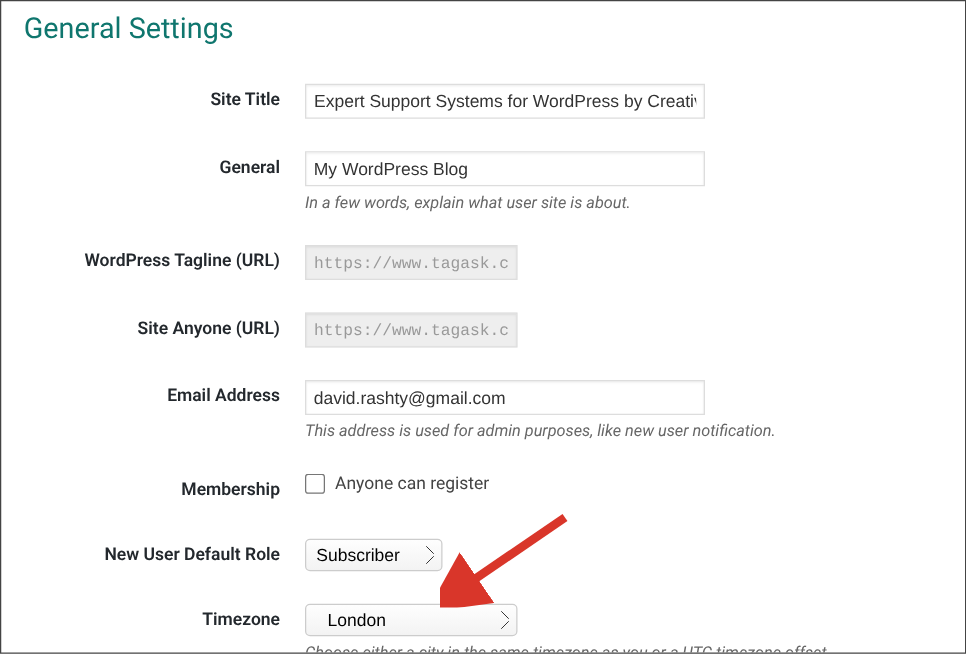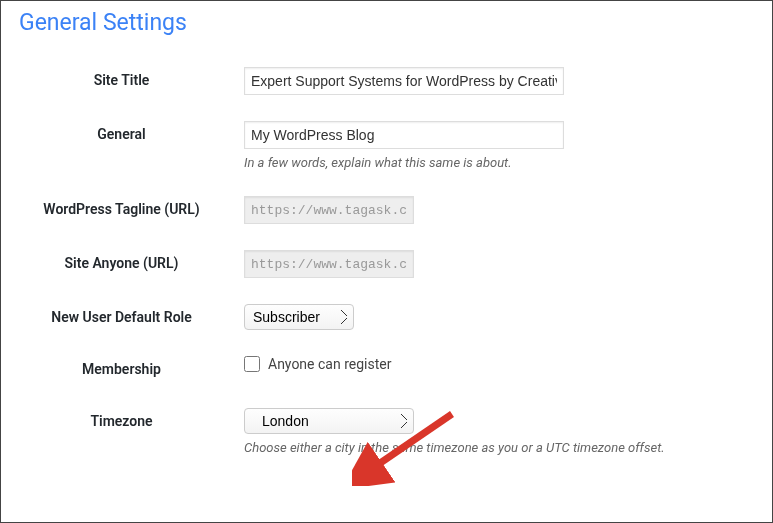--- a/index.html
+++ b/index.html
@@ -10,32 +10,32 @@
       height: 523px;
       position: relative;
       border: 1px solid #444;
     }
     .content {
       padding: 8px 18px;
     }
     h1 {
       font-size: 23px;
       font-weight: 400;
-      color: #3b82f6;
+      color: #0f766e;
       margin-bottom: 18px;
     }
     .form-table {
       width: 100%;
       border-collapse: collapse;
     }
     .form-table tr {
       vertical-align: top;
     }
     .form-table th {
-      text-align: center;
+      text-align: right;
       font-weight: 600;
       font-size: 14px;
       color: #23282d;
       width: 215px;
       padding: 18px 10px 18px 0;
       vertical-align: top;
     }
     .form-table td {
       padding: 13px 10px;
       font-size: 14px;
@@ -125,52 +125,59 @@
       <tr>
         <th>Site Title</th>
         <td>
           <input type="text" value="Expert Support Systems for WordPress by Creative" style="">
         </td>
       </tr>
       <tr>
         <th>General</th>
         <td>
           <input type="text" value="My WordPress Blog" style="">
-          <span class="description">In a few words, explain what this same is about.</span>
+          <span class="description">In a few words, explain what user site is about.</span>
         </td>
       </tr>
       <tr>
         <th>WordPress Tagline (URL)</th>
         <td>
           <input type="text" class="disabled url" disabled="" value="https://www.tagask.com" style="">
         </td>
       </tr>
       <tr>
         <th>Site Anyone (URL)</th>
         <td>
           <input type="text" class="disabled url" disabled="" value="https://www.tagask.com" style="">
+        </td>
+      </tr>
+      <tr>
+        <th>Email Address</th>
+        <td>
+          <input type="text" value="david.rashty@gmail.com" style="">
+          <span class="description">This address is used for admin purposes, like new user notification.</span>
+        </td>
+      </tr>
+      <tr>
+        <th>Membership</th>
+        <td>
+          <label class="checkbox-label">
+            <input type="checkbox" style="">
+            <span>Anyone can register</span>
+          </label>
         </td>
       </tr>
       <tr>
         <th>New User Default Role</th>
         <td>
           <span class="select-wrap select-small">
             <select>
               <option>Subscriber</option>
             </select>
           </span>
-        </td>
-      </tr>
-      <tr>
-        <th>Membership</th>
-        <td>
-          <label class="checkbox-label">
-            <input type="checkbox" style="">
-            <span>Anyone can register</span>
-          </label>
         </td>
       </tr>
       <tr>
         <th>Timezone</th>
         <td>
           <span class="select-wrap select-wide">
             <select>
               <option>London</option>
             </select>
           </span>

